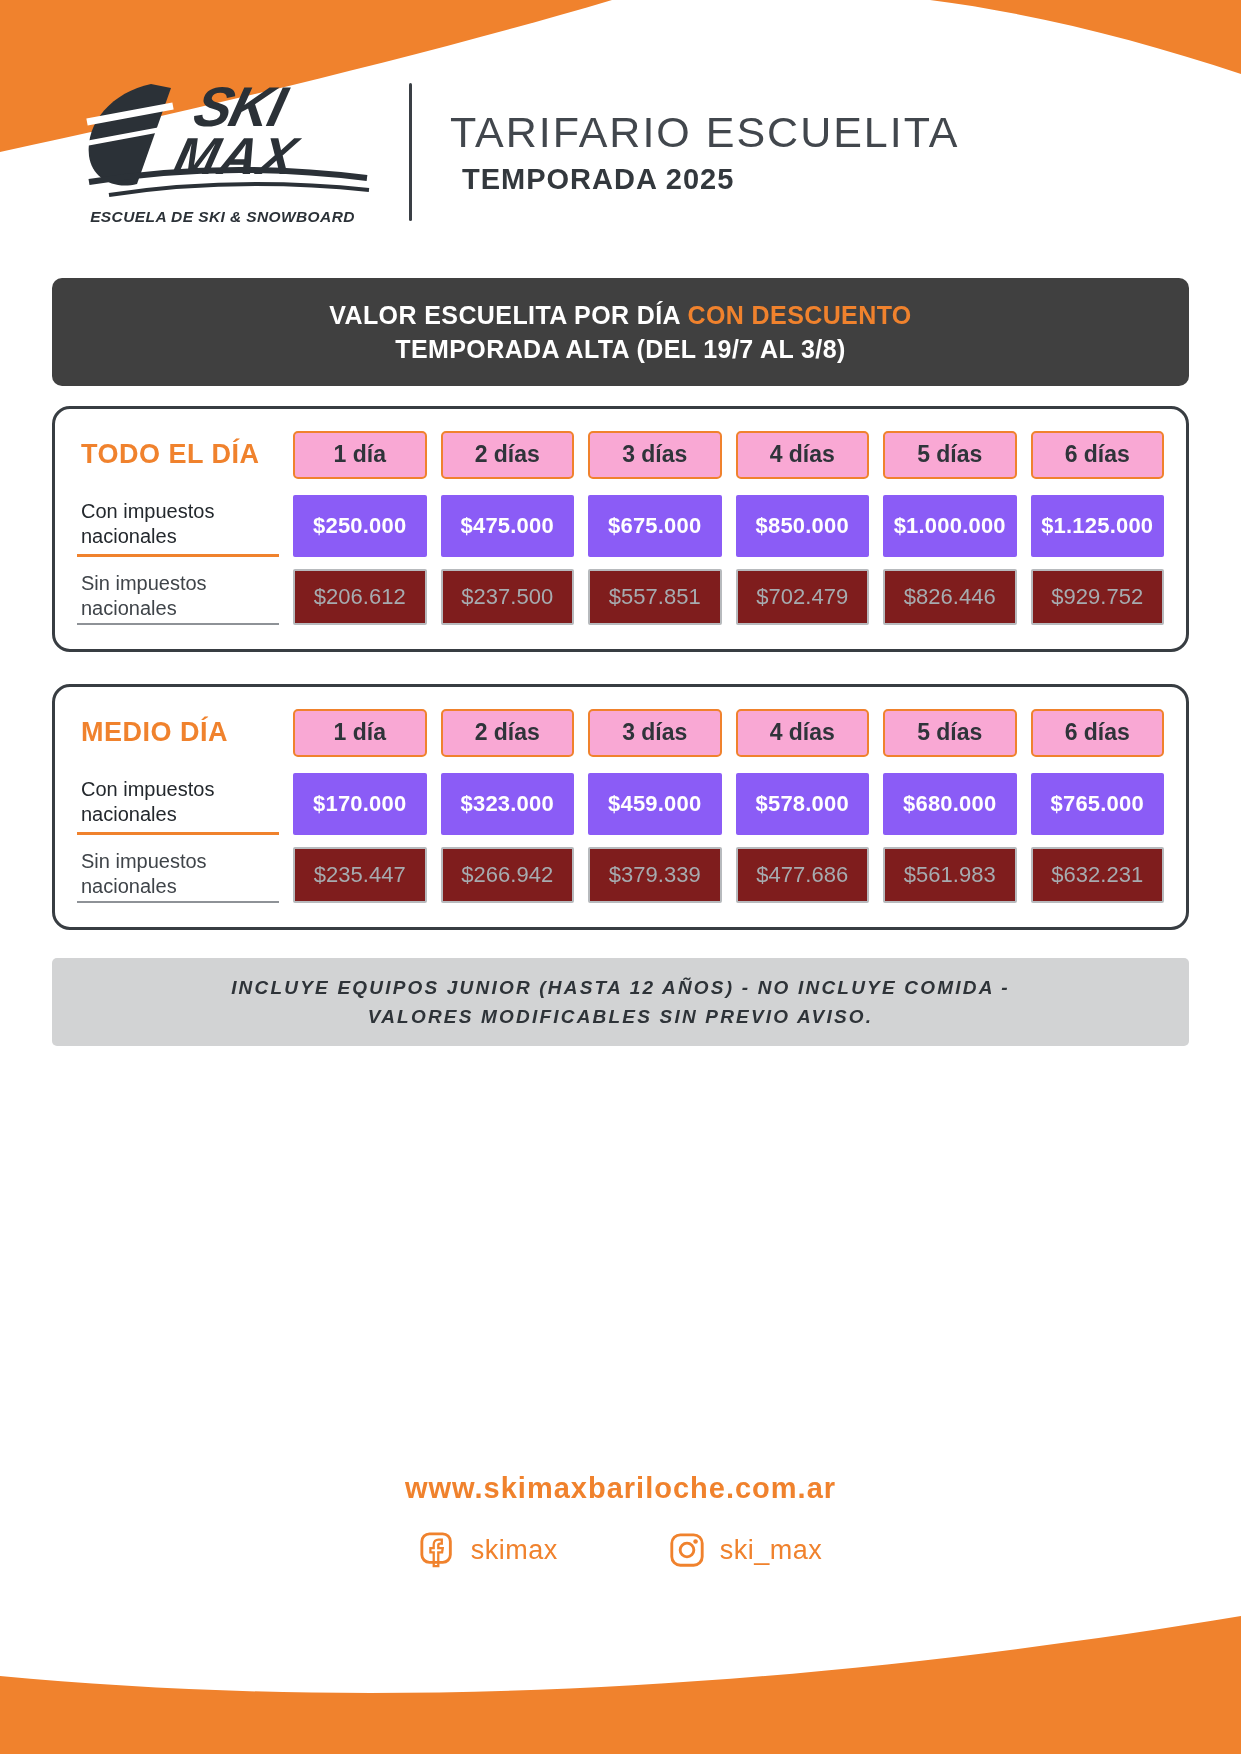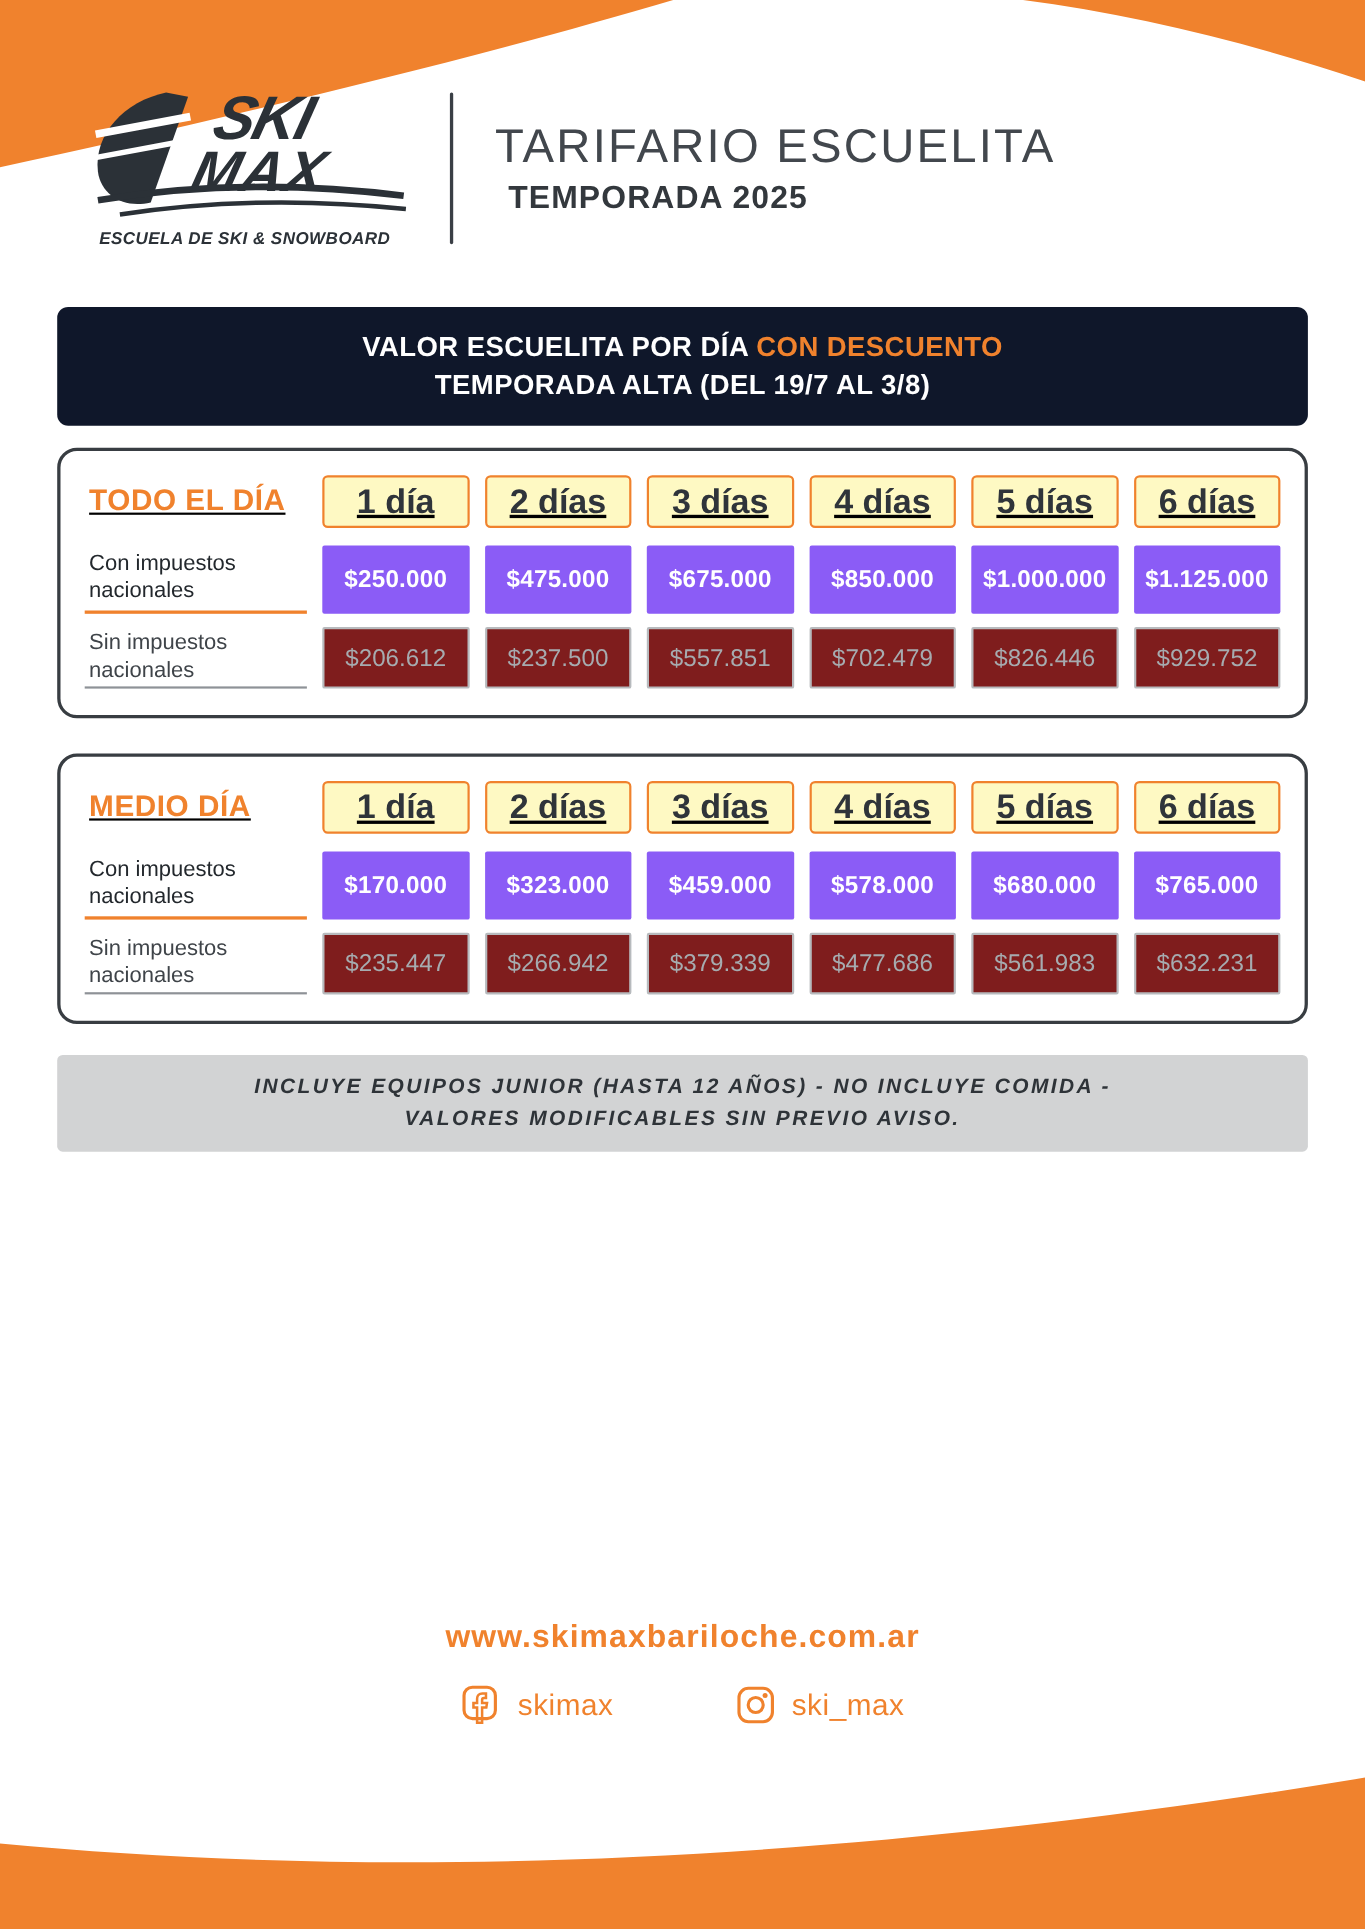--- a/index.html
+++ b/index.html
@@ -18,41 +18,41 @@
   .header { position:relative; display:flex; align-items:center; margin:78px 0 0 70px; }
   .logo-block { width:305px; text-align:center; }
   .logo-tagline { font-size:15.5px; font-weight:700; font-style:italic; color:#2B3137; letter-spacing:.4px; margin-top:4px; }
   .divider { width:3px; height:138px; background:#3A3F45; margin:0 38px 0 34px; border-radius:2px; }
   .title-block { display:flex; flex-direction:column; justify-content:center; }
   .title-1 { font-size:43px; font-weight:300; color:#42474D; letter-spacing:2px; }
   .title-2 { font-size:29px; font-weight:800; color:#33383D; letter-spacing:1px; margin-top:6px;margin-left:12px; }
 
   
   .banner {
-    margin:52px 52px 12px 52px; background:#0f172a; border-radius:10px;
+    margin:52px 52px 12px 52px; background:#404040; border-radius:10px;
     padding:21px 2px 19px; text-align:center; color:#fff;
   }
   .banner .l1, .banner .l2 { font-size:25px; font-weight:700; letter-spacing:.4px; line-height:1.35; }
   .banner .hl { color:#F0822D; }
 
   
   .price-card {
     margin:0 52px; background:#fff;
     border:3px solid #383D42; border-radius:18px;
     padding:22px 22px 24px;
   }
   .price-card.first { margin-top:20px; }
   .price-card.second { margin-top:32px; }
   .grid-row { display:grid; grid-template-columns:202px repeat(6,1fr); gap:14px; align-items:stretch; }
-  .header-row { margin-bottom:16px; align-items:center;text-decoration:underline; }
+  .header-row { margin-bottom:16px; align-items:center; }
   .card-title { color:#F0822D; font-weight:800; font-size:27px; letter-spacing:.5px; padding-left:4px; }
   .day-box {
-    border:2px solid #F0822D; border-radius:5px; height:48px; background:#fef9c3;
+    border:2px solid #F0822D; border-radius:5px; height:48px; background:#f9a8d4;
     display:flex; align-items:center; justify-content:center;
-    font-weight:700; font-size:31px; color:#2F343A;
+    font-weight:700; font-size:23px; color:#2F343A;
   }
   .row-label { display:flex; flex-direction:column; justify-content:center; padding-left:4px;
     font-size:20px; line-height:1.25; }
   .orange-row .row-label { color:#23282D; border-bottom:3px solid #F0822D; }
   .gray-row .row-label { color:#3F4449; border-bottom:2px solid #8E9297; }
   .cell-orange {
     background:#8b5cf6; color:#fff; height:62px; border-radius:2px;
     display:flex; align-items:center; justify-content:center;
     font-weight:700; font-size:22px; letter-spacing:.2px;
   }

